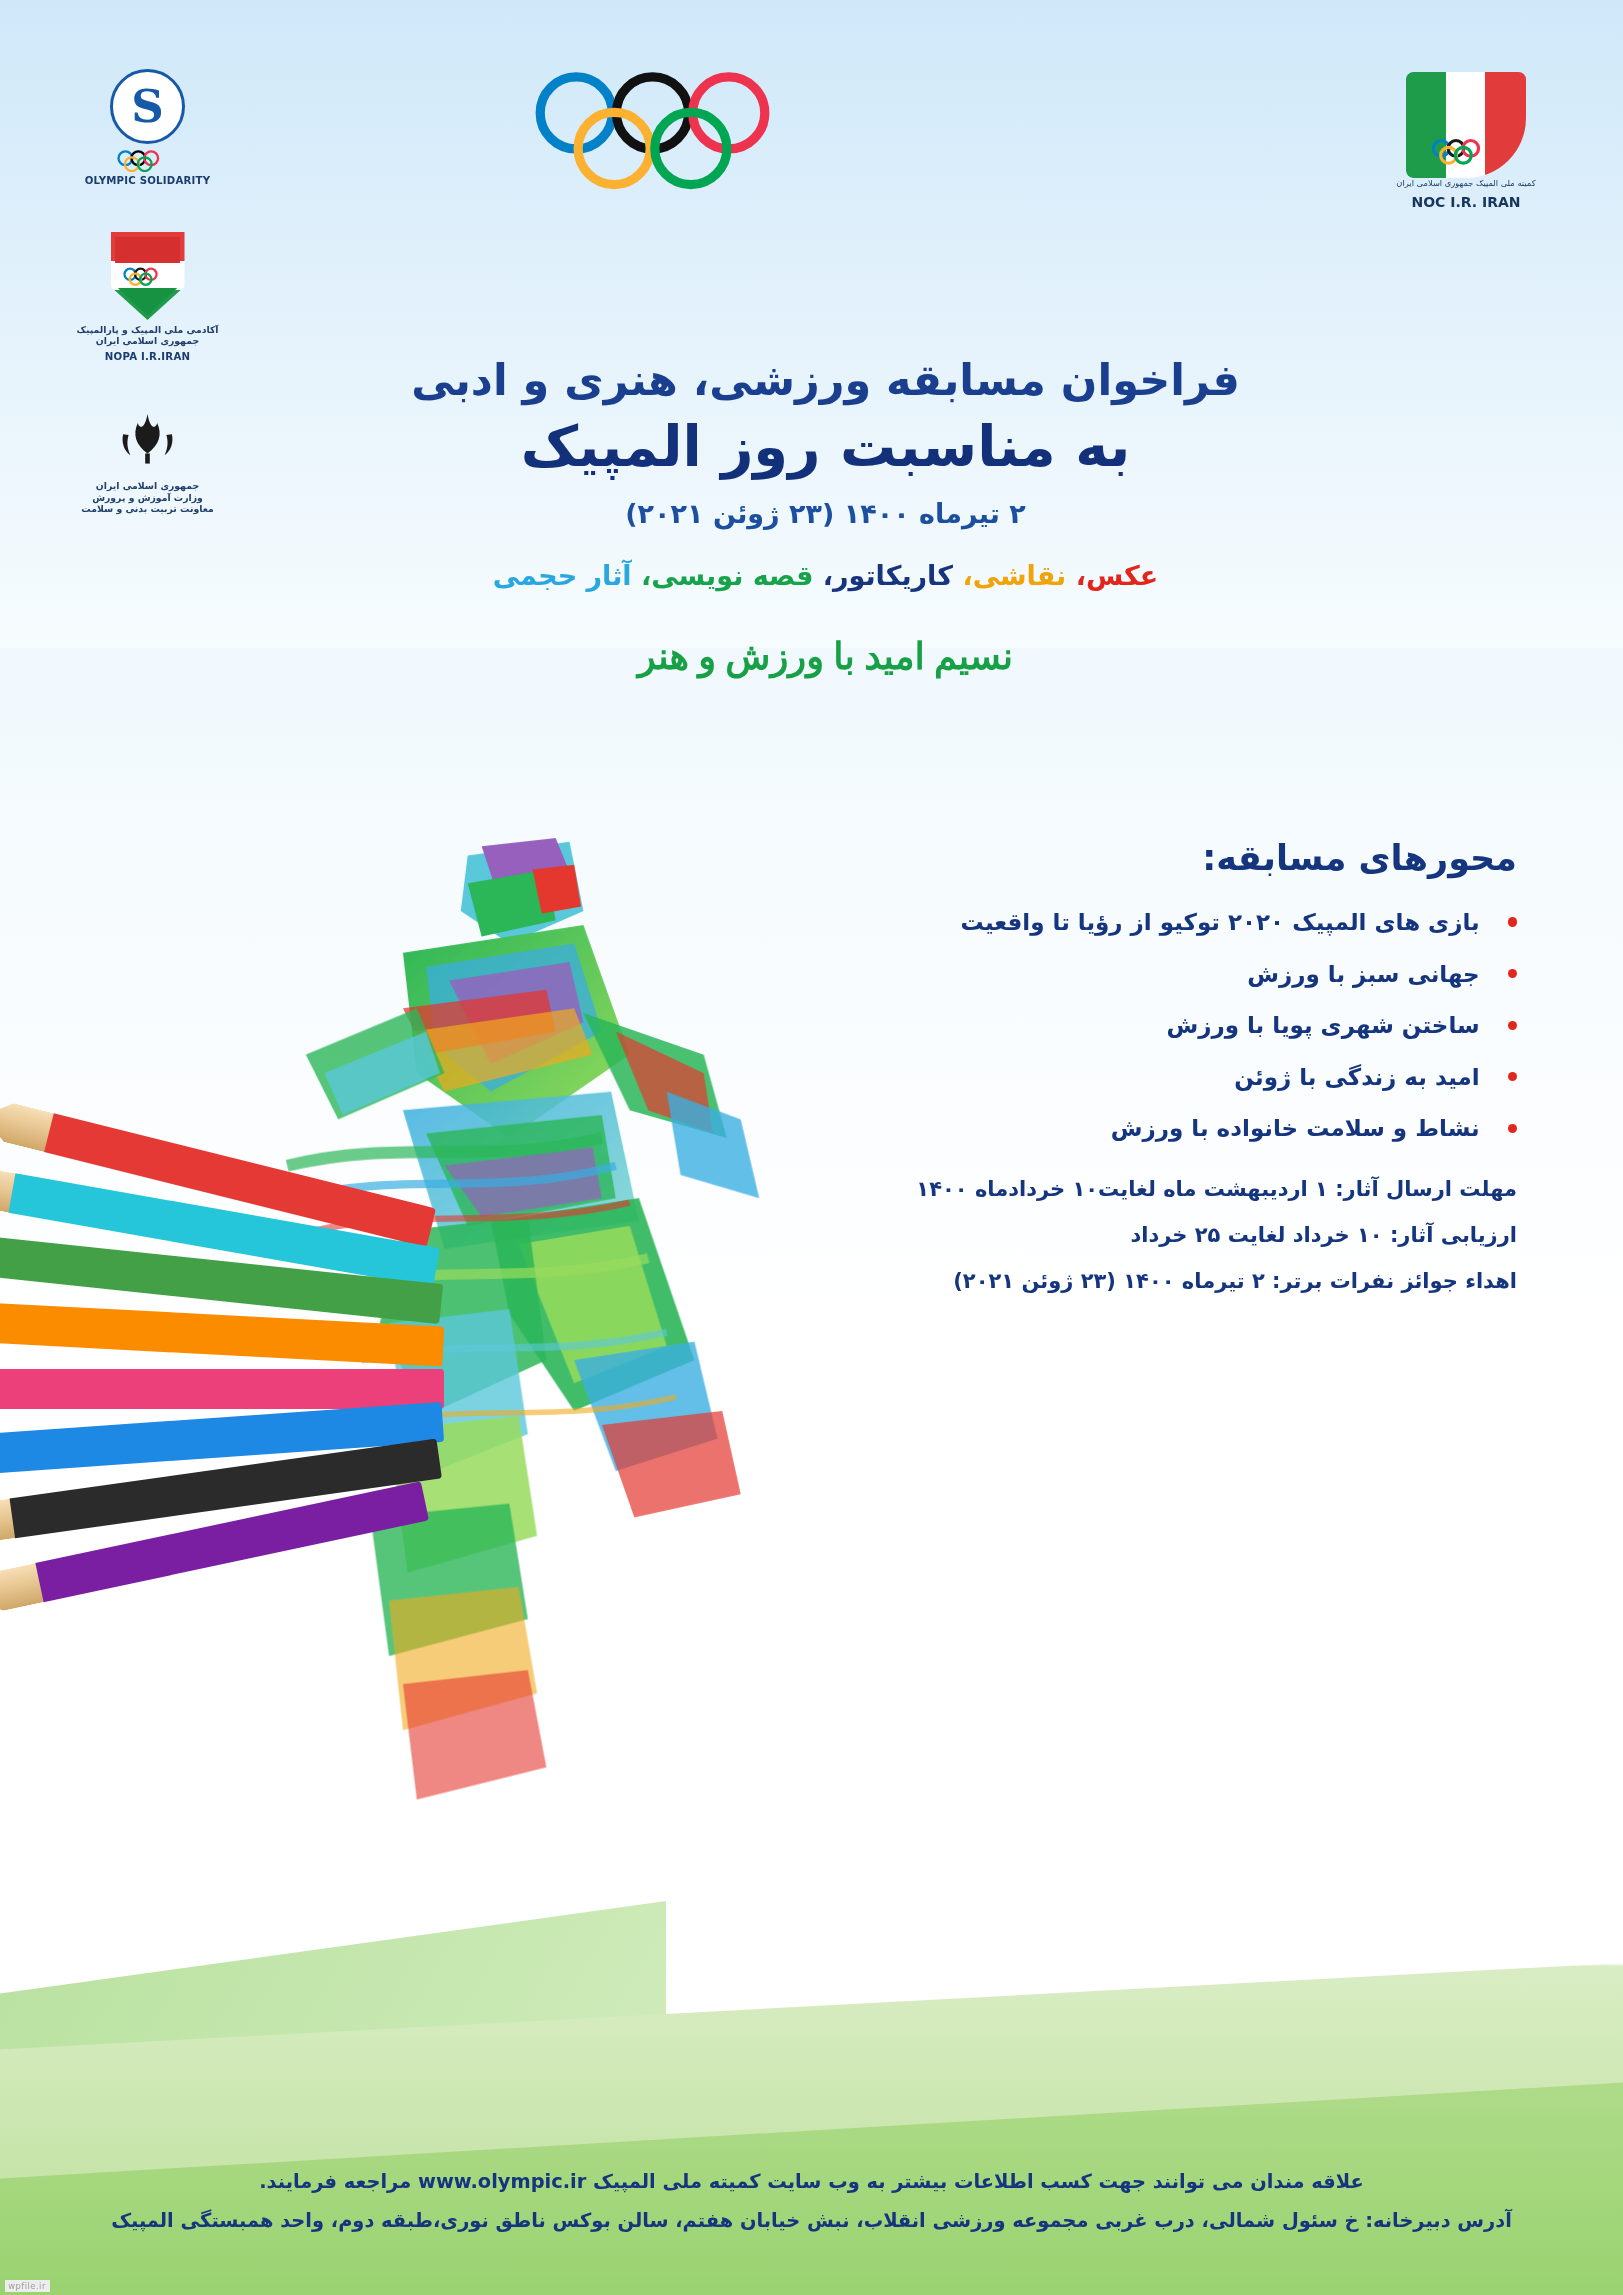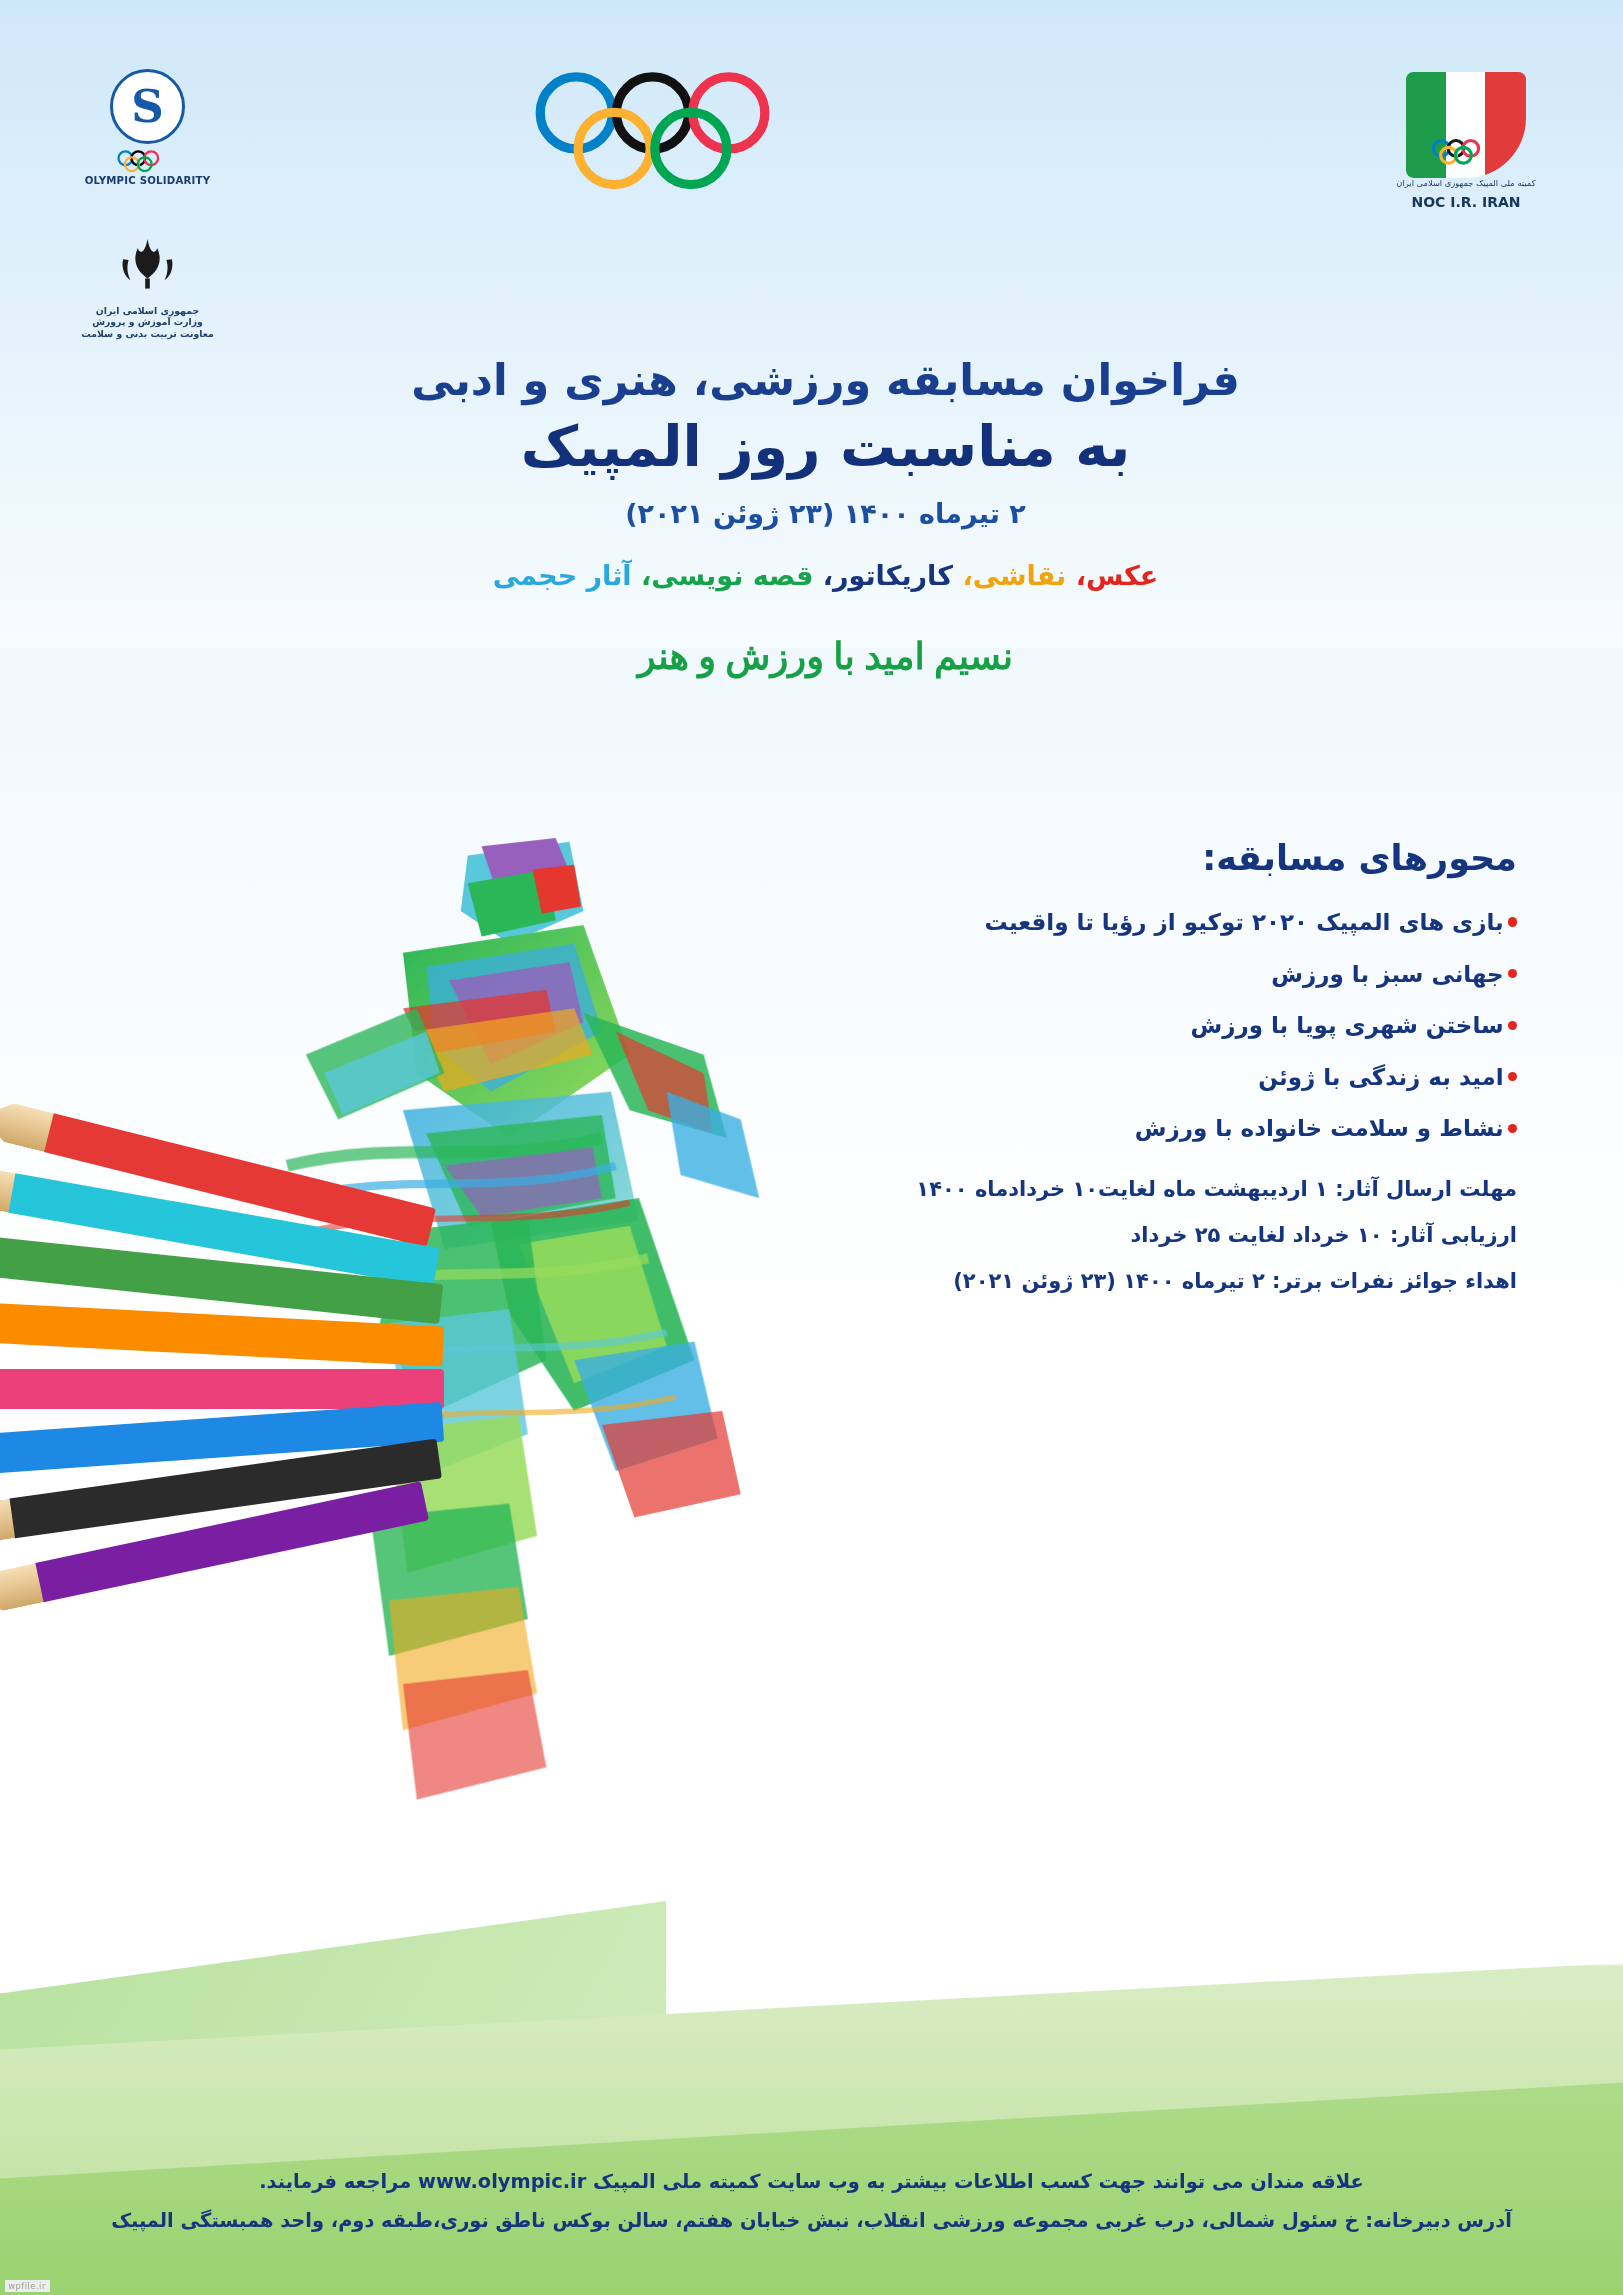--- a/index.html
+++ b/index.html
@@ -287,21 +287,21 @@
     font-size: 35px;
     font-weight: bold;
     color: #15357e;
     margin-bottom: 28px;
     text-align: right;
   }
   .topic-item {
     display: flex;
     align-items: center;
     justify-content: flex-start;
-    gap: 4px;
+    gap: 28px;
     font-size: 23px;
     font-weight: bold;
     color: #15357e;
     margin-bottom: 19.4px;
     line-height: 1.4;
   }
   .bullet {
     width: 9.3px; height: 9.3px;
     border-radius: 50%;
     background: #e2261c;
@@ -370,20 +370,35 @@
           <circle cx="27" cy="20" r="15" stroke="#0081C8"></circle>
           <circle cx="55" cy="20" r="15" stroke="#000000"></circle>
           <circle cx="83" cy="20" r="15" stroke="#EE334E"></circle>
           <circle cx="41" cy="33" r="15" stroke="#FCB131"></circle>
           <circle cx="69" cy="33" r="15" stroke="#00A651"></circle>
         </g>
       </svg>
       <div class="logo-cap">OLYMPIC SOLIDARITY</div>
     </div>
 
+    <div class="logo-box">
+      <div class="shield">
+        <svg class="rings-on-shield" width="56" height="20.4" viewBox="0 0 150 50">
+          <g fill="none" stroke-width="6">
+            <circle cx="27" cy="20" r="15" stroke="#0081C8"></circle>
+            <circle cx="55" cy="20" r="15" stroke="#1a1a1a"></circle>
+            <circle cx="83" cy="20" r="15" stroke="#EE334E"></circle>
+            <circle cx="41" cy="33" r="15" stroke="#FCB131"></circle>
+            <circle cx="69" cy="33" r="15" stroke="#00A651"></circle>
+          </g>
+        </svg>
+      </div>
+      <div class="logo-cap fa">آکادمی ملی المپیک و پارالمپیک جمهوری اسلامی ایران</div>
+      <div class="logo-cap">NOPA I.R.IRAN</div>
+    </div>
 
 
     <div class="logo-box">
       <div class="iran-emblem">
         <svg width="69" height="65" viewBox="0 0 150 140">
           <path d="M75,10 C80,40 92,45 96,30 C108,55 100,78 75,96 C50,78 42,55 54,30 C58,45 70,40 75,10 Z" fill="#1b1b1b"></path>
           <path d="M22,54 C18,72 24,90 38,100 C30,84 30,68 34,56 Z" fill="#1b1b1b"></path>
           <path d="M128,54 C132,72 126,90 112,100 C120,84 120,68 116,56 Z" fill="#1b1b1b"></path>
           <rect x="70" y="96" width="10" height="22" fill="#1b1b1b"></rect>
         </svg>

